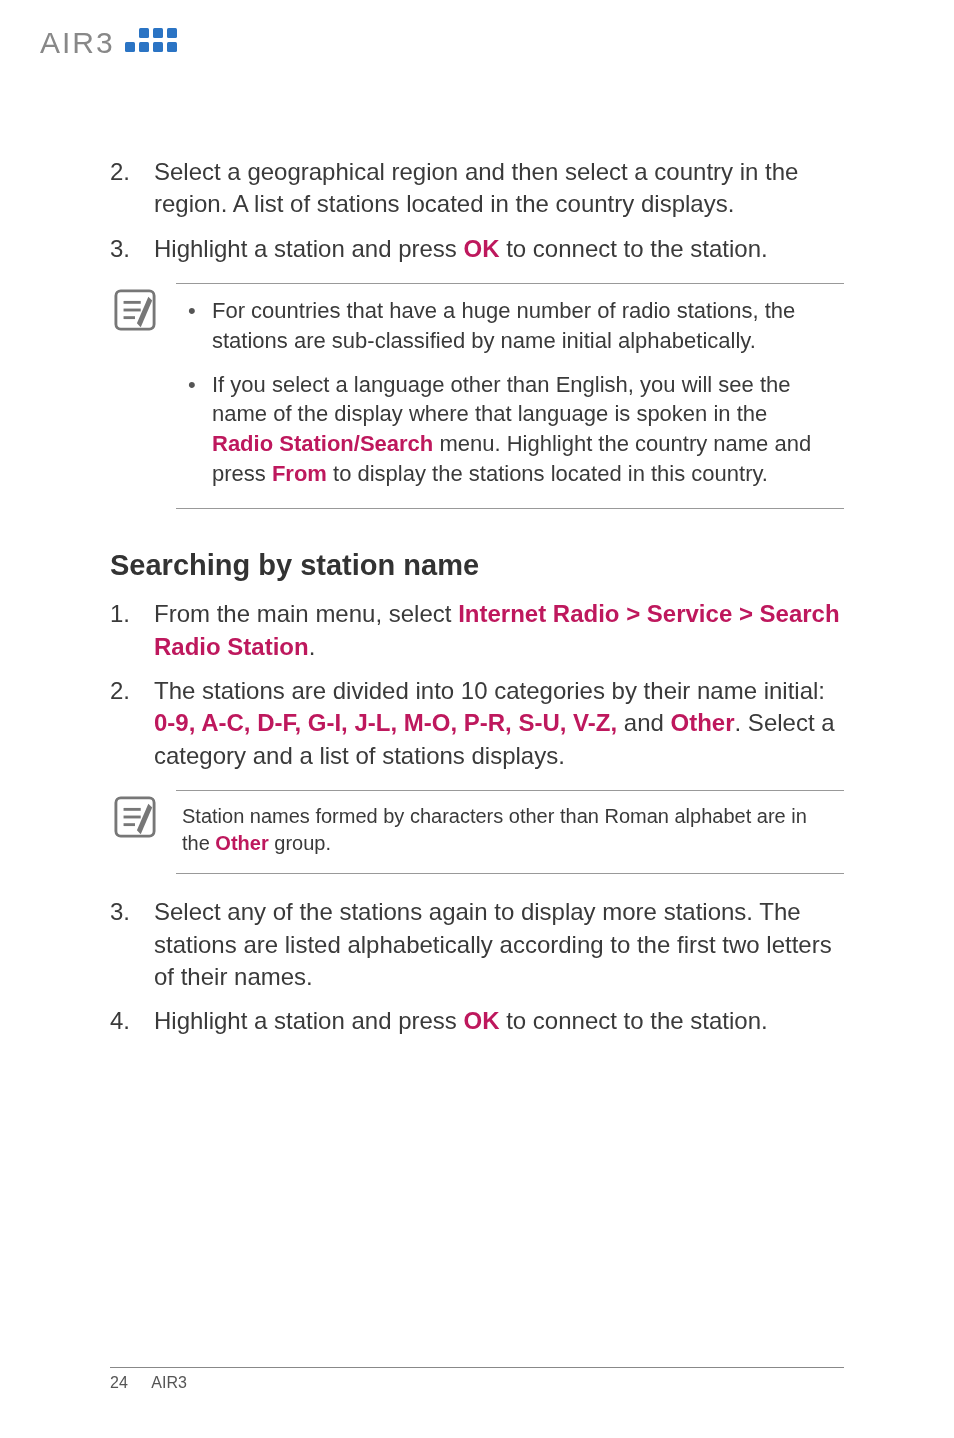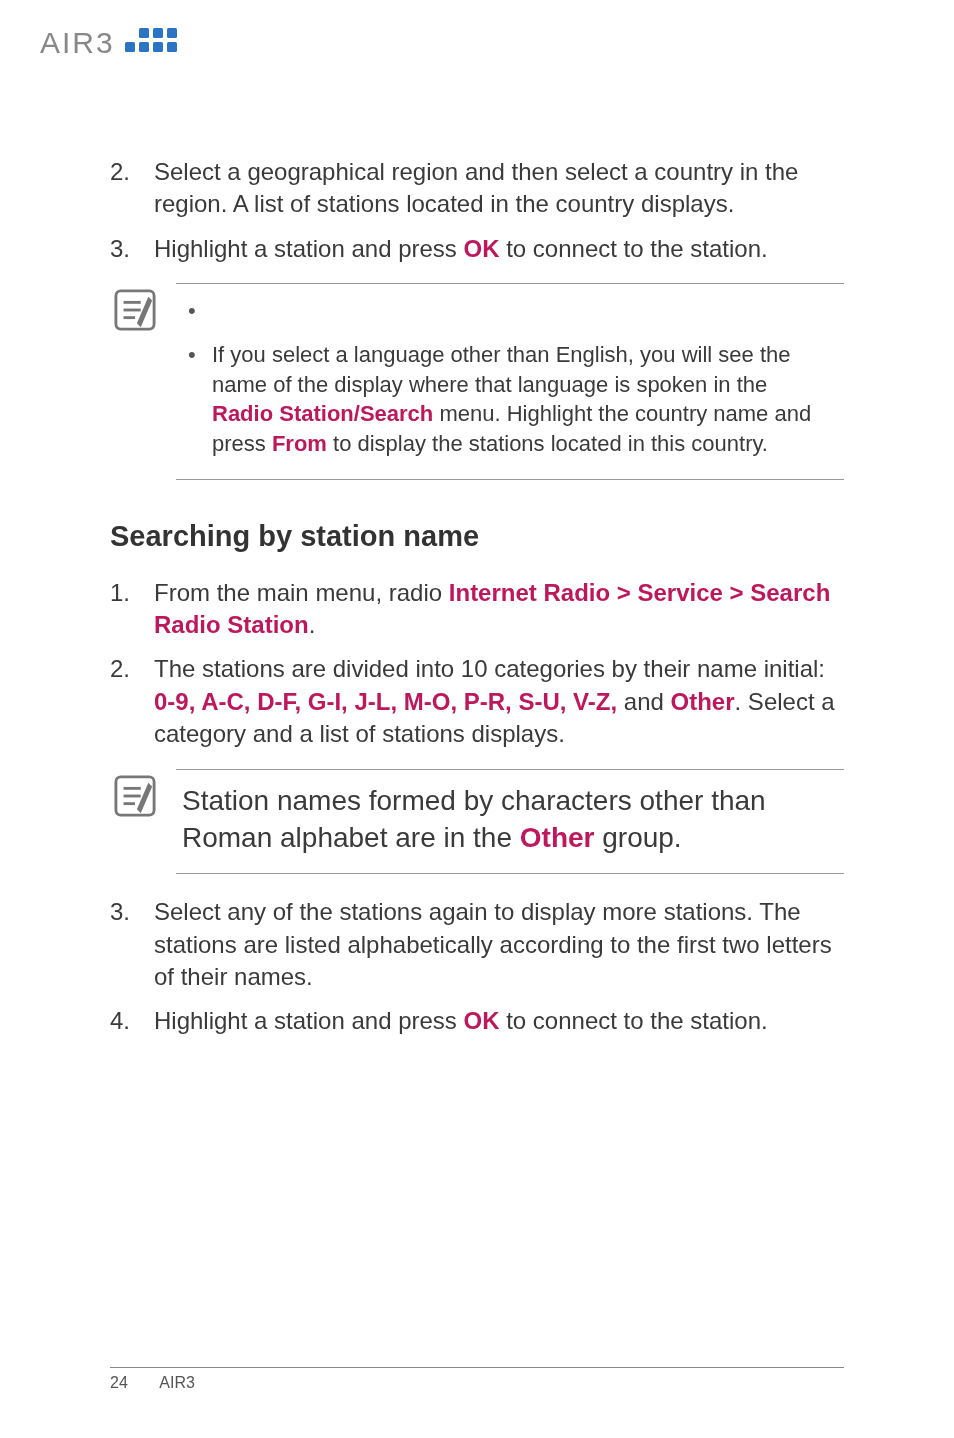--- a/index.html
+++ b/index.html
@@ -93,47 +93,47 @@
     line-height: 1.35;
     color: #3a3a3a;
     padding: 4px 4px 10px 12px;
   }
   .note-body li .bullet {
     min-width: 10px;
     padding-top: 0;
     color: #555;
   }
   .note-body .note-text {
-    font-size: 28px;
+    font-size: 20px;
     line-height: 1.35;
     color: #3a3a3a;
     padding: 4px 4px 6px 6px;
   }
   h2.section {
     font-size: 29px;
     font-weight: 700;
     color: #333;
-    margin: 36px 0 24px 0;
+    margin: 36px 0 16px 0;
   }
   .footer {
     position: absolute;
     bottom: 46px;
     left: 110px;
     right: 110px;
   }
   .footer-rule {
     border-top: 1px solid #888;
     margin-bottom: 6px;
   }
   .footer-text {
     font-size: 16px;
     color: #555;
   }
   .footer-text .pg {
-    margin-right: 28px;
+    margin-right: 20px;
   }
 </style>
 </head>
 <body>
 
 <div class="page">
 
   <div class="header">
     <span class="header-title">AIR3</span>
     <span class="header-logo">
@@ -171,38 +171,39 @@
           <line x1="10" y1="14" x2="28" y2="14" stroke="#777" stroke-width="3"></line>
           <line x1="10" y1="22" x2="28" y2="22" stroke="#777" stroke-width="3"></line>
           <line x1="10" y1="30" x2="22" y2="30" stroke="#777" stroke-width="3"></line>
           <path d="M24 36 L36 8 L40 12 L28 40 Z" fill="#777"></path>
         </svg>
       </div>
       <div class="note-body">
         <ul>
           <li>
             <span class="bullet">•</span>
+            <span>For countries that have a huge number of radio stations, the stations are sub-classified by name initial alphabetically.</span>
           </li>
           <li>
             <span class="bullet">•</span>
             <span>
               <span>If you select a language other than English, you will see the name of the display where that language is spoken in the </span><span class="bold">Radio Station/Search</span><span> menu. Highlight the country name and press </span><span class="bold">From</span><span> to display the stations located in this country.</span>
             </span>
           </li>
         </ul>
       </div>
     </div>
 
     <h2 class="section">Searching by station name</h2>
 
     <ol class="steps">
       <li>
         <span class="num">1.</span>
         <span class="txt">
-          <span>From the main menu, radio </span><span class="bold">Internet Radio &gt; Service &gt; Search Radio Station</span><span>.</span>
+          <span>From the main menu, select </span><span class="bold">Internet Radio &gt; Service &gt; Search Radio Station</span><span>.</span>
         </span>
       </li>
       <li>
         <span class="num">2.</span>
         <span class="txt">
           <span>The stations are divided into 10 categories by their name initial: </span><span class="bold">0-9, A-C, D-F, G-I, J-L, M-O, P-R, S-U, V-Z,</span><span> and </span><span class="bold">Other</span><span>. Select a category and a list of stations displays.</span>
         </span>
       </li>
     </ol>
 

